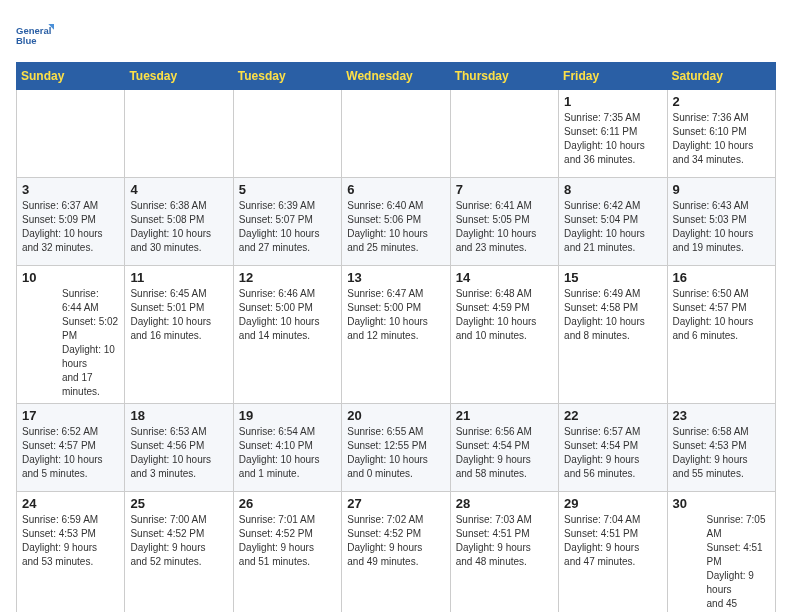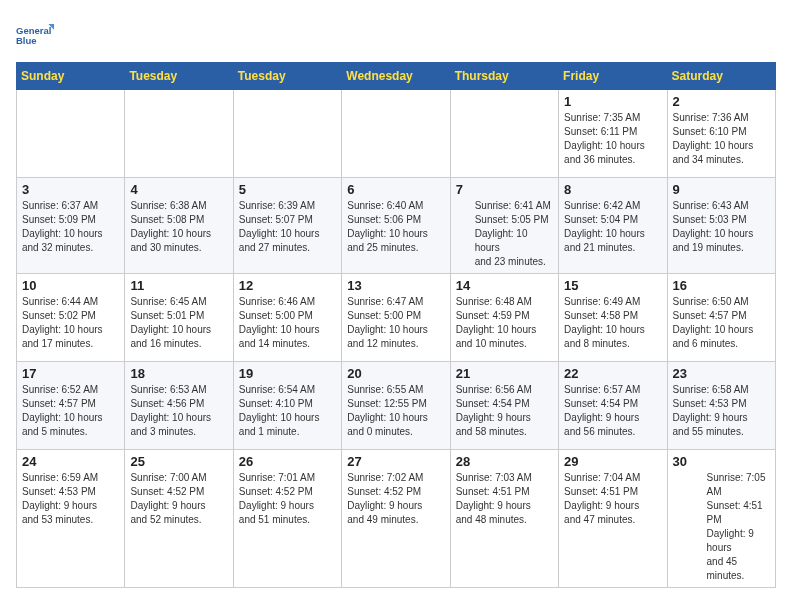--- a/index.html
+++ b/index.html
@@ -149,21 +149,21 @@
         </td>
         <td>
           <div class="day-number">6</div>
           <div class="day-info" style="white-space: pre-line;">Sunrise: 6:40 AM
 Sunset: 5:06 PM
 Daylight: 10 hours
 and 25 minutes.</div>
         </td>
         <td>
           <div class="day-number">7</div>
-          <div class="day-info" style="white-space: pre-line; margin-left: 19px;">Sunrise: 6:41 AM
+          <div class="day-info" style="white-space: pre-line;">Sunrise: 6:41 AM
 Sunset: 5:05 PM
 Daylight: 10 hours
 and 23 minutes.</div>
         </td>
         <td>
           <div class="day-number">8</div>
           <div class="day-info" style="white-space: pre-line;">Sunrise: 6:42 AM
 Sunset: 5:04 PM
 Daylight: 10 hours
 and 21 minutes.</div>
@@ -172,21 +172,21 @@
           <div class="day-number">9</div>
           <div class="day-info" style="white-space: pre-line;">Sunrise: 6:43 AM
 Sunset: 5:03 PM
 Daylight: 10 hours
 and 19 minutes.</div>
         </td>
       </tr>
       <tr>
         <td>
           <div class="day-number">10</div>
-          <div class="day-info" style="white-space: pre-line;">Sunrise: 6:44 AM
+          <div class="day-info" style="white-space: pre-line; margin-left: 40px;">Sunrise: 6:44 AM
 Sunset: 5:02 PM
 Daylight: 10 hours
 and 17 minutes.</div>
         </td>
         <td>
           <div class="day-number">11</div>
           <div class="day-info" style="white-space: pre-line;">Sunrise: 6:45 AM
 Sunset: 5:01 PM
 Daylight: 10 hours
 and 16 minutes.</div>

